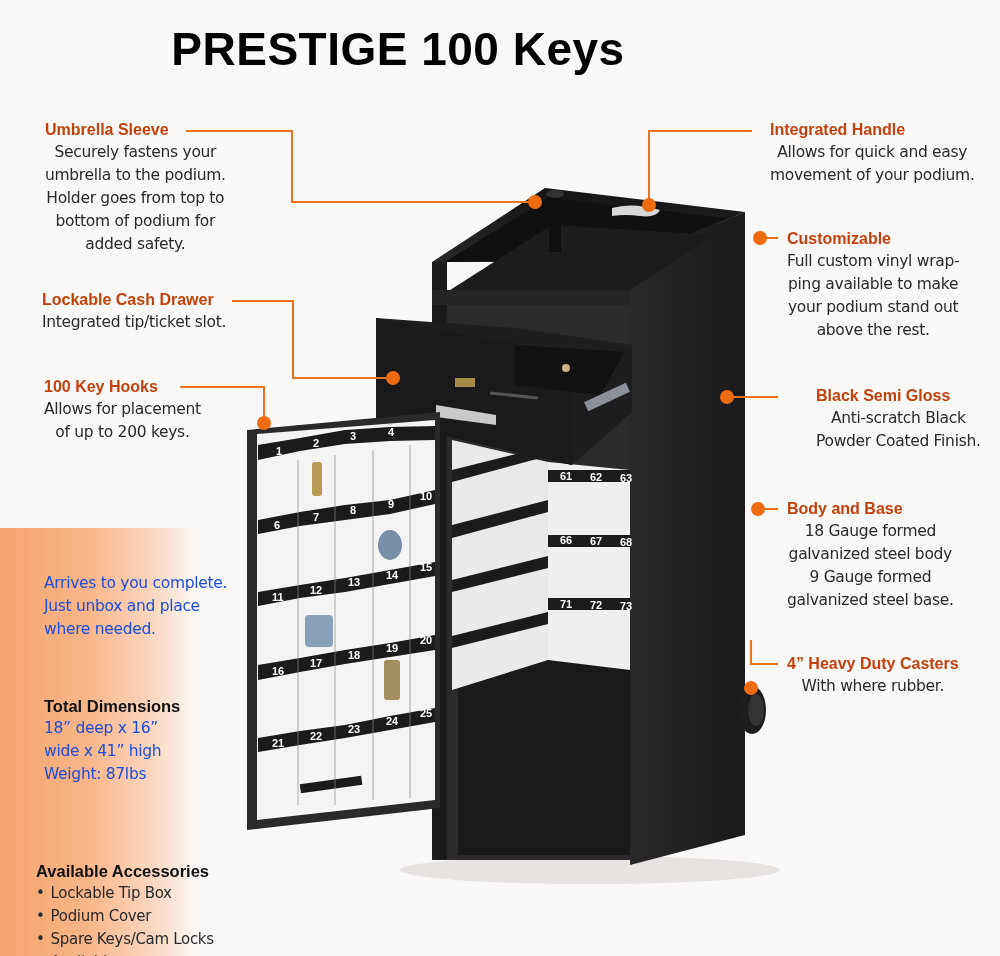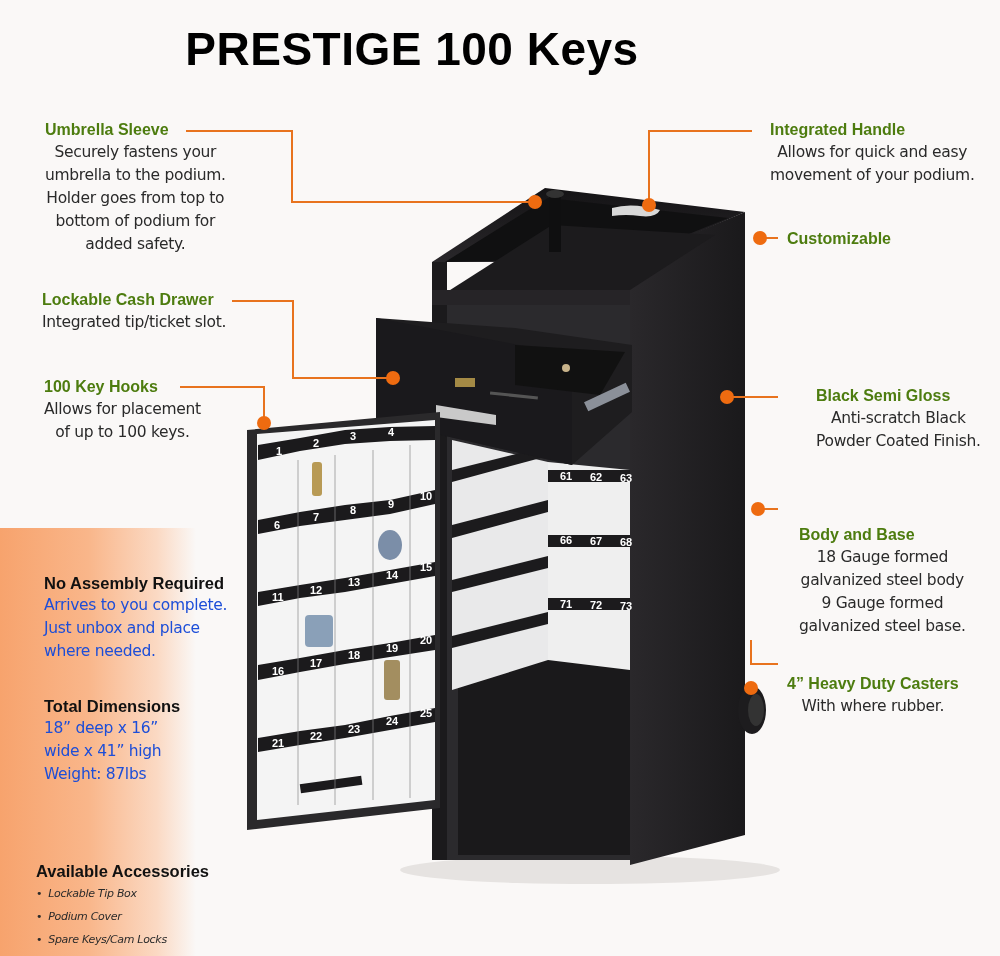--- a/index.html
+++ b/index.html
@@ -2,32 +2,32 @@
 <html><head>
 <meta charset="utf-8">
 <style>
   * { box-sizing: border-box; margin: 0; padding: 0; }
   html, body { width: 1000px; height: 956px; background: #faf8f7; overflow: hidden; }
   body { position: relative; font-family: "Liberation Sans", sans-serif; color: #222; }
 
   .title {
     position: absolute; left: 0; top: 22px; width: 796px; text-align: center;
     font-family: "Liberation Sans", sans-serif; font-weight: bold; font-size: 46px;
-    color: #000; letter-spacing: 0.5px; margin-left: 14px;
+    color: #000; letter-spacing: 0.5px;
   }
 
   .callout { position: absolute; }
-  .callout .head { font-family: "Liberation Sans", sans-serif; font-weight: bold; font-size: 16px; color: #4d7c0f; line-height: 22px; }
+  .callout .head { font-family: "Liberation Sans", sans-serif; font-weight: bold; font-size: 16px; color: #c2410c; line-height: 22px; }
   .callout .body { font-family: "DejaVu Sans", sans-serif; font-size: 15.5px; color: #2a2a2a; line-height: 23px; letter-spacing: -0.3px; white-space: pre-line; text-align: center; }
 
   .info { position: absolute; }
   .info .head { font-family: "Liberation Sans", sans-serif; font-weight: bold; font-size: 16.5px; color: #111; line-height: 22px; }
   .info .body { font-family: "DejaVu Sans", sans-serif; font-size: 15.5px; color: #1d4ed8; line-height: 23px; letter-spacing: -0.3px; white-space: pre-line; }
   .info ul { list-style: none; }
-  .info li { font-family: "DejaVu Sans", sans-serif; font-size: 11px; color: #2a2a2a; line-height: 23px; letter-spacing: -0.3px; font-style: italic; }
+  .info li { font-family: "DejaVu Sans", sans-serif; font-size: 15px; color: #2a2a2a; line-height: 23px; letter-spacing: -0.3px; }
   .info li::before { content: "\2022"; margin-right: 6px; }
 
   .orange-panel {
     position: absolute; left: 0; top: 528px; width: 196px; height: 428px;
     background: linear-gradient(90deg, #f7a36d 0%, #f9b68a 45%, #fbd9c3 80%, rgba(250,248,247,0) 100%);
   }
 
   .lines { position: absolute; left: 0; top: 0; width: 1000px; height: 956px; pointer-events: none; }
   .product { position: absolute; left: 0; top: 0; width: 1000px; height: 956px; }
 </style>
@@ -184,50 +184,53 @@
 bottom of podium for
 added safety.</div>
 </div>
 <div class="callout" style="left:42px; top:289px;">
   <div class="head">Lockable Cash Drawer</div>
   <div class="body">Integrated tip/ticket slot.</div>
 </div>
 <div class="callout" style="left:44px; top:376px;">
   <div class="head">100 Key Hooks</div>
   <div class="body">Allows for placement
-of up to 100 keys.</div>
+of up to 200 keys.</div>
 </div>
 
 <div class="callout" style="left:770px; top:119px;">
   <div class="head">Integrated Handle</div>
   <div class="body">Allows for quick and easy
 movement of your podium.</div>
 </div>
 <div class="callout" style="left:787px; top:228px;">
   <div class="head">Customizable</div>
+  <div class="body">Full custom vinyl wrap-
+ping available to make
+your podium stand out
+above the rest.</div>
 </div>
 <div class="callout" style="left:787px; top:385px;margin-left:29px;">
   <div class="head">Black Semi Gloss</div>
   <div class="body">Anti-scratch Black
 Powder Coated Finish.</div>
 </div>
-<div class="callout" style="left:787px; top:524px;margin-left:12px;">
+<div class="callout" style="left:787px; top:498px;">
   <div class="head">Body and Base</div>
   <div class="body">18 Gauge formed
 galvanized steel body
 9 Gauge formed
 galvanized steel base.</div>
 </div>
-<div class="callout" style="left:787px; top:673px;">
+<div class="callout" style="left:787px; top:653px;">
   <div class="head">4” Heavy Duty Casters</div>
   <div class="body">With where rubber.</div>
 </div>
 
 <div class="info" style="left:44px; top:572px;">
-  <div class="head">No Assembly Required</div>
   <div class="body">Arrives to you complete.
 Just unbox and place
 where needed.</div>
 </div>
 <div class="info" style="left:44px; top:695px;">
   <div class="head">Total Dimensions</div>
   <div class="body">18” deep x 16”
 wide x 41” high
 Weight: 87lbs</div>
 </div>

